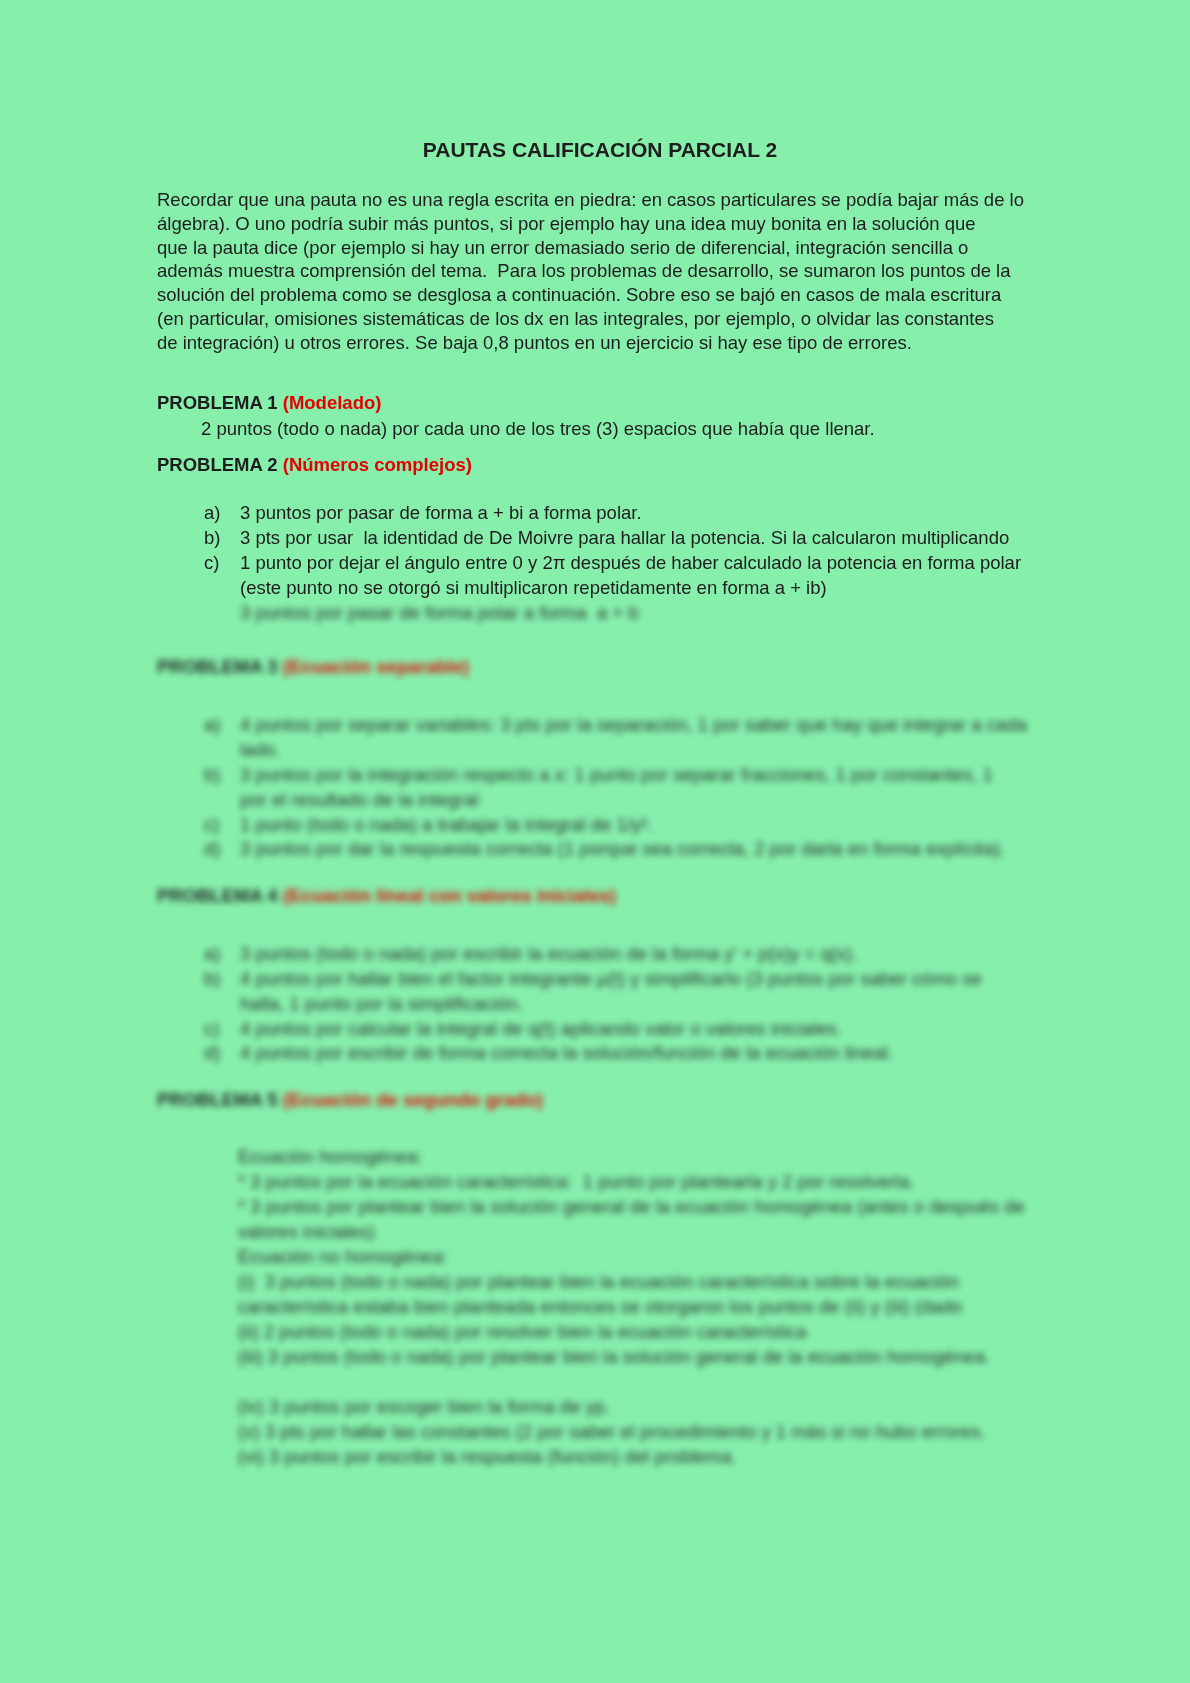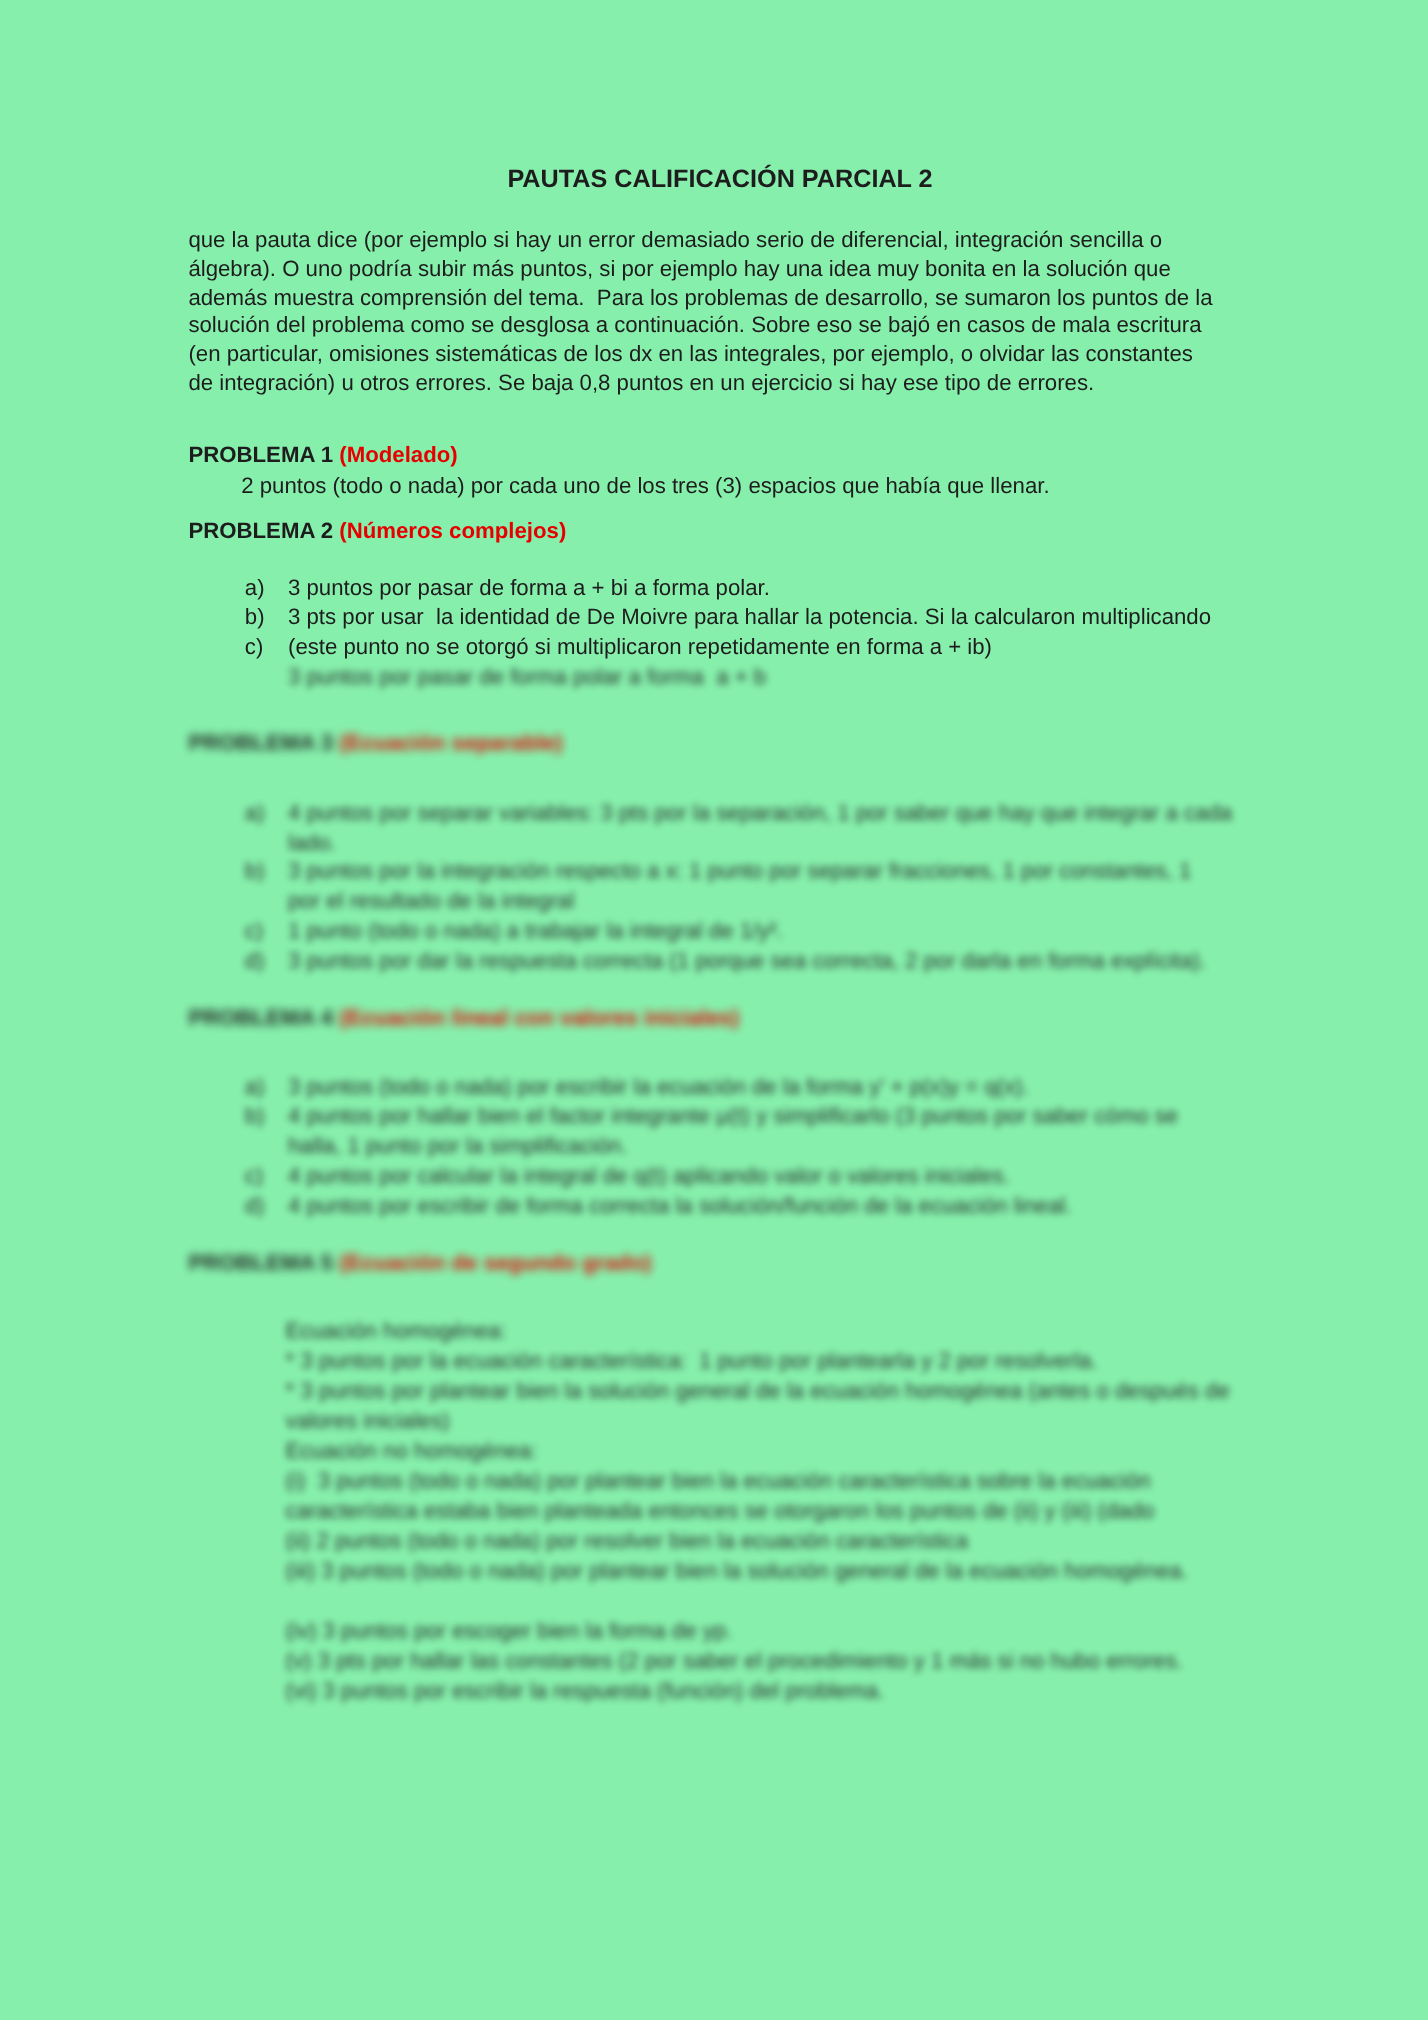--- a/index.html
+++ b/index.html
@@ -49,22 +49,23 @@
   .blurred{filter:blur(3px);opacity:.92;}
   .blurred-h{filter:blur(3.4px);opacity:.95;}
 </style>
 </head>
 <body>
 
 <div class="page">
   <div class="content">
     <div class="title">PAUTAS CALIFICACIÓN PARCIAL 2</div>
     <div class="intro">
+        <div class="line">Recordar que una pauta no es una regla escrita en piedra: en casos particulares se podía bajar más de lo</div>
+        <div class="line">álgebra). O uno podría subir más puntos, si por ejemplo hay una idea muy bonita en la solución que</div>
         <div class="line">que la pauta dice (por ejemplo si hay un error demasiado serio de diferencial, integración sencilla o</div>
-        <div class="line">álgebra). O uno podría subir más puntos, si por ejemplo hay una idea muy bonita en la solución que</div>
         <div class="line">además muestra comprensión del tema.  Para los problemas de desarrollo, se sumaron los puntos de la</div>
         <div class="line">solución del problema como se desglosa a continuación. Sobre eso se bajó en casos de mala escritura</div>
         <div class="line">(en particular, omisiones sistemáticas de los dx en las integrales, por ejemplo, o olvidar las constantes</div>
         <div class="line">de integración) u otros errores. Se baja 0,8 puntos en un ejercicio si hay ese tipo de errores.</div>
       </div>
     <div>
         <section class="sec sec-problema-1">
           <div class="prob"><span class="hb">PROBLEMA 1 </span><span class="hn">(Modelado)</span></div>
           <div class="pblock">
             <div class="pline">2 puntos (todo o nada) por cada uno de los tres (3) espacios que había que llenar.</div>
@@ -81,20 +82,21 @@
             </div>
             <div class="item">
               <div class="marker">b)</div>
               <div class="itext">
                 <div class="line">3 pts por usar  la identidad de De Moivre para hallar la potencia. Si la calcularon multiplicando</div>
               </div>
             </div>
             <div class="item">
               <div class="marker">c)</div>
               <div class="itext">
+                <div class="line">1 punto por dejar el ángulo entre 0 y 2π después de haber calculado la potencia en forma polar</div>
                 <div class="line">(este punto no se otorgó si multiplicaron repetidamente en forma a + ib)</div>
               </div>
             </div>
             <div class="item blurred">
               <div class="marker"></div>
               <div class="itext">
                 <div class="line">3 puntos por pasar de forma polar a forma  a + b</div>
               </div>
             </div>
           </div>

